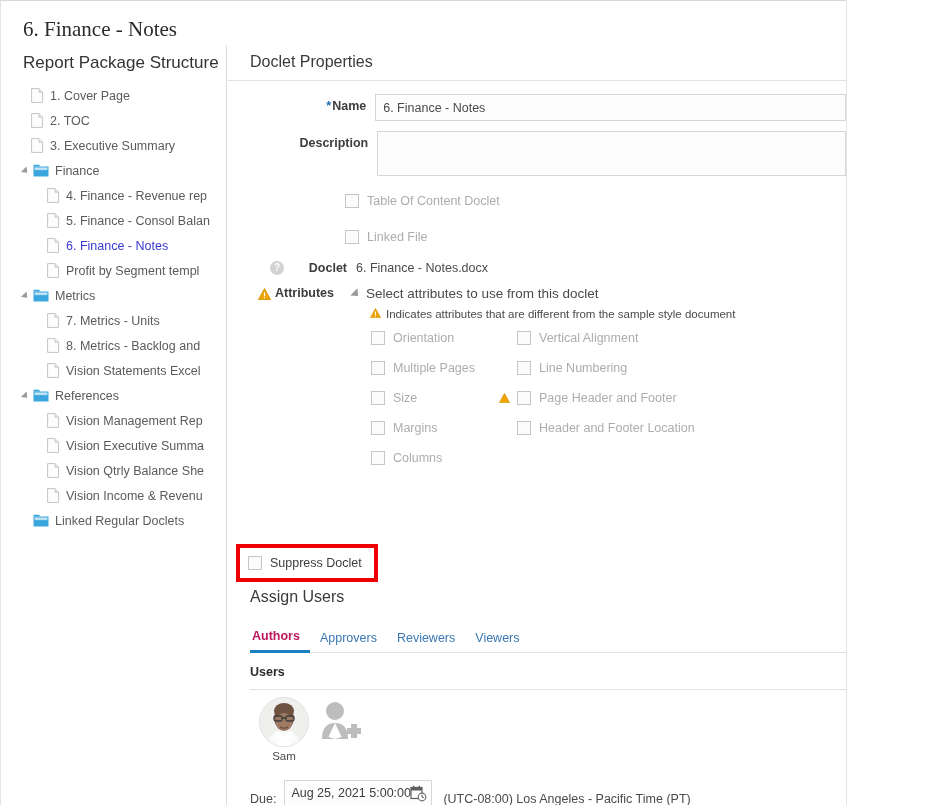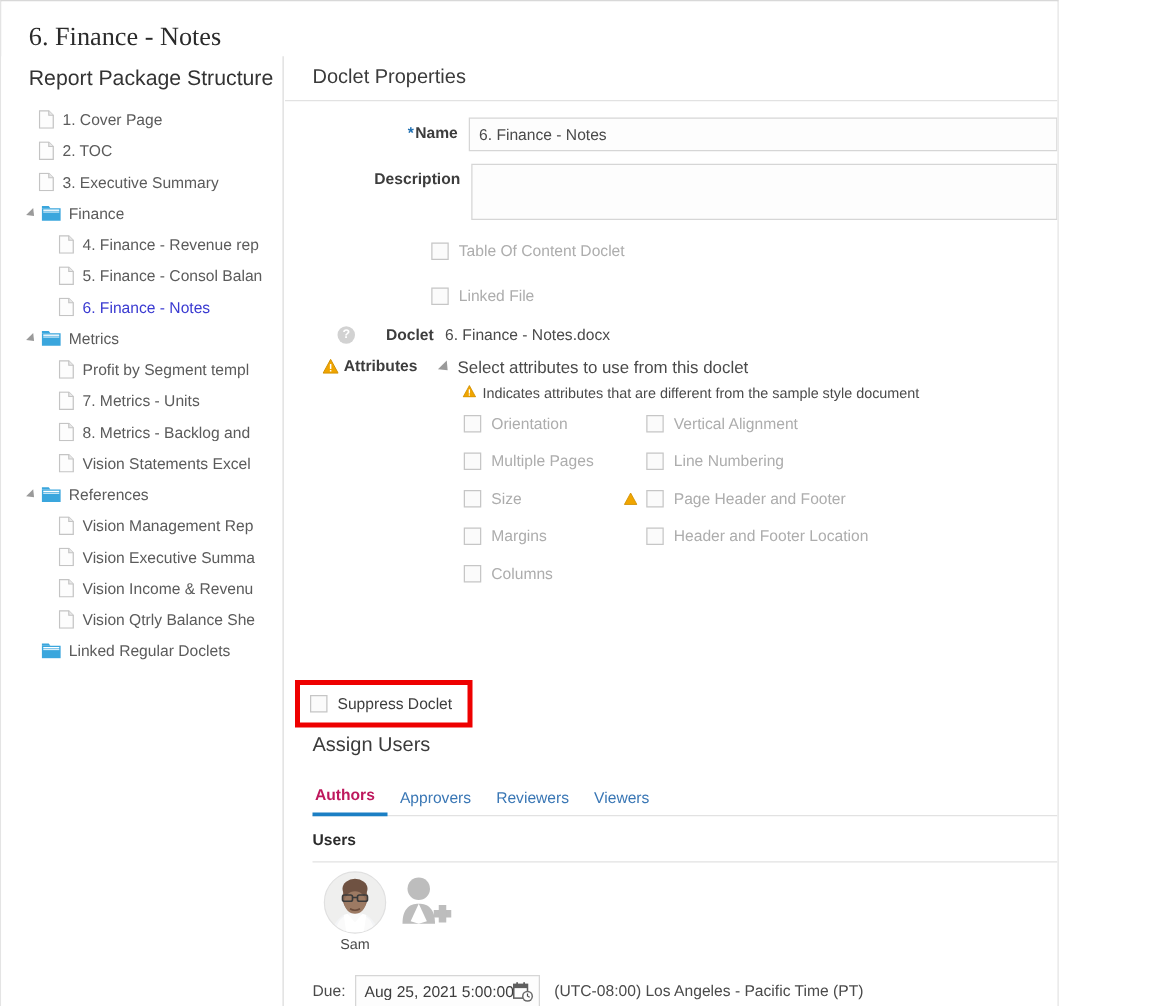--- a/index.html
+++ b/index.html
@@ -268,21 +268,21 @@
     background: #e9e9e9;
     border: 1px solid #e0e0e0;
     position: relative;
   }
   .uname { font-size: 11.5px; color: #4a4a4a; margin-top: 3px; }
   .add-user { margin-left: 2px; margin-top: 4px; }
 
   .due-row {
     position: absolute;
     left: 22px; top: 735px;
-    display: flex; align-items: center;
+    display: flex; align-items: flex-end;
   }
   .due-label { font-size: 12.5px; color: #4a4a4a; margin-right: 8px; }
   .due-input-wrap {
     position: relative;
     width: 148px; height: 26px;
     border: 1px solid #d6d6d6;
     background: #fdfdfd;
     display: flex; align-items: center;
   }
   .due-input {
@@ -363,48 +363,48 @@
         </div>
         <div class="tree-row ind2 sel">
           <span class="ic">
             <svg width="13" height="15" viewBox="0 0 13 15">
               <path d="M0.6 0.6 L8 0.6 L11.6 4.2 L11.6 14.4 L0.6 14.4 Z" fill="#fdfdfd" stroke="#c4c4c4" stroke-width="1"></path>
               <path d="M8 0.6 L8 4.2 L11.6 4.2" fill="#e8e8e8" stroke="#c4c4c4" stroke-width="0.9"></path>
             </svg>
           </span>
           <span class="lbl">6. Finance - Notes</span>
         </div>
+        <div class="tree-row ind2">
+          <span class="ic">
+            <svg width="13" height="15" viewBox="0 0 13 15">
+              <path d="M0.6 0.6 L8 0.6 L11.6 4.2 L11.6 14.4 L0.6 14.4 Z" fill="#fdfdfd" stroke="#c4c4c4" stroke-width="1"></path>
+              <path d="M8 0.6 L8 4.2 L11.6 4.2" fill="#e8e8e8" stroke="#c4c4c4" stroke-width="0.9"></path>
+            </svg>
+          </span>
+          <span class="lbl">Profit by Segment templ</span>
+        </div>
         <div class="tree-row ind1">
           <span class="twisty"></span>
           <span class="ic">
             <svg width="16" height="13" viewBox="0 0 16 13">
               <path d="M0.5 2.5 L0.5 12.5 L15.5 12.5 L15.5 2.5 Z" fill="#3aa6dd"></path>
               <path d="M0.5 2.5 L0.5 0.8 L6 0.8 L7.3 2.5 Z" fill="#3aa6dd"></path>
               <rect x="1.6" y="3.6" width="12.8" height="1.1" fill="#ffffff"></rect>
               <rect x="1.6" y="5.2" width="12.8" height="0.9" fill="#d9eef9"></rect>
             </svg>
           </span>
           <span class="lbl">Metrics</span>
         </div>
         <div class="tree-row ind2">
           <span class="ic">
             <svg width="13" height="15" viewBox="0 0 13 15">
               <path d="M0.6 0.6 L8 0.6 L11.6 4.2 L11.6 14.4 L0.6 14.4 Z" fill="#fdfdfd" stroke="#c4c4c4" stroke-width="1"></path>
               <path d="M8 0.6 L8 4.2 L11.6 4.2" fill="#e8e8e8" stroke="#c4c4c4" stroke-width="0.9"></path>
             </svg>
           </span>
-          <span class="lbl">Profit by Segment templ</span>
-        </div>
-        <div class="tree-row ind2">
-          <span class="ic">
-            <svg width="13" height="15" viewBox="0 0 13 15">
-              <path d="M0.6 0.6 L8 0.6 L11.6 4.2 L11.6 14.4 L0.6 14.4 Z" fill="#fdfdfd" stroke="#c4c4c4" stroke-width="1"></path>
-              <path d="M8 0.6 L8 4.2 L11.6 4.2" fill="#e8e8e8" stroke="#c4c4c4" stroke-width="0.9"></path>
-            </svg>
-          </span>
           <span class="lbl">7. Metrics - Units</span>
         </div>
         <div class="tree-row ind2">
           <span class="ic">
             <svg width="13" height="15" viewBox="0 0 13 15">
               <path d="M0.6 0.6 L8 0.6 L11.6 4.2 L11.6 14.4 L0.6 14.4 Z" fill="#fdfdfd" stroke="#c4c4c4" stroke-width="1"></path>
               <path d="M8 0.6 L8 4.2 L11.6 4.2" fill="#e8e8e8" stroke="#c4c4c4" stroke-width="0.9"></path>
             </svg>
           </span>
           <span class="lbl">8. Metrics - Backlog and</span>
@@ -448,30 +448,30 @@
           </span>
           <span class="lbl">Vision Executive Summa</span>
         </div>
         <div class="tree-row ind2">
           <span class="ic">
             <svg width="13" height="15" viewBox="0 0 13 15">
               <path d="M0.6 0.6 L8 0.6 L11.6 4.2 L11.6 14.4 L0.6 14.4 Z" fill="#fdfdfd" stroke="#c4c4c4" stroke-width="1"></path>
               <path d="M8 0.6 L8 4.2 L11.6 4.2" fill="#e8e8e8" stroke="#c4c4c4" stroke-width="0.9"></path>
             </svg>
           </span>
+          <span class="lbl">Vision Qtrly Balance She</span>
+        </div>
+        <div class="tree-row ind2">
+          <span class="ic">
+            <svg width="13" height="15" viewBox="0 0 13 15">
+              <path d="M0.6 0.6 L8 0.6 L11.6 4.2 L11.6 14.4 L0.6 14.4 Z" fill="#fdfdfd" stroke="#c4c4c4" stroke-width="1"></path>
+              <path d="M8 0.6 L8 4.2 L11.6 4.2" fill="#e8e8e8" stroke="#c4c4c4" stroke-width="0.9"></path>
+            </svg>
+          </span>
           <span class="lbl">Vision Income &amp; Revenu</span>
-        </div>
-        <div class="tree-row ind2">
-          <span class="ic">
-            <svg width="13" height="15" viewBox="0 0 13 15">
-              <path d="M0.6 0.6 L8 0.6 L11.6 4.2 L11.6 14.4 L0.6 14.4 Z" fill="#fdfdfd" stroke="#c4c4c4" stroke-width="1"></path>
-              <path d="M8 0.6 L8 4.2 L11.6 4.2" fill="#e8e8e8" stroke="#c4c4c4" stroke-width="0.9"></path>
-            </svg>
-          </span>
-          <span class="lbl">Vision Qtrly Balance She</span>
         </div>
         <div class="tree-row ind1">
           <span class="twisty-spacer"></span>
           <span class="ic">
             <svg width="16" height="13" viewBox="0 0 16 13">
               <path d="M0.5 2.5 L0.5 12.5 L15.5 12.5 L15.5 2.5 Z" fill="#3aa6dd"></path>
               <path d="M0.5 2.5 L0.5 0.8 L6 0.8 L7.3 2.5 Z" fill="#3aa6dd"></path>
               <rect x="1.6" y="3.6" width="12.8" height="1.1" fill="#ffffff"></rect>
               <rect x="1.6" y="5.2" width="12.8" height="0.9" fill="#d9eef9"></rect>
             </svg>

